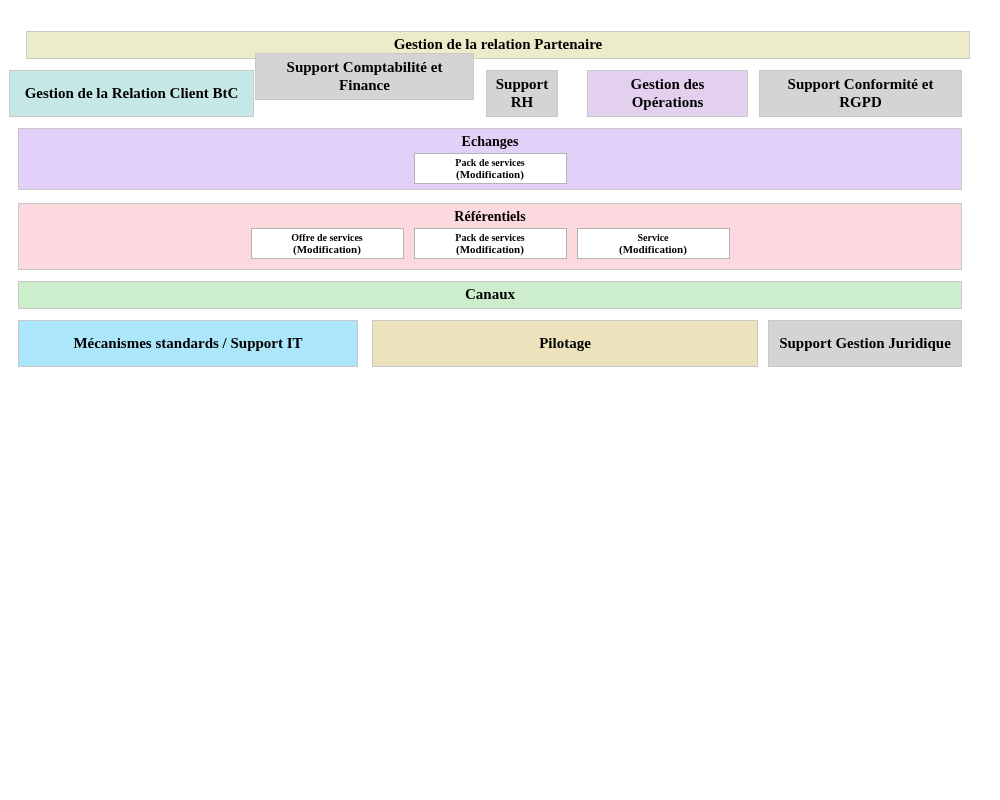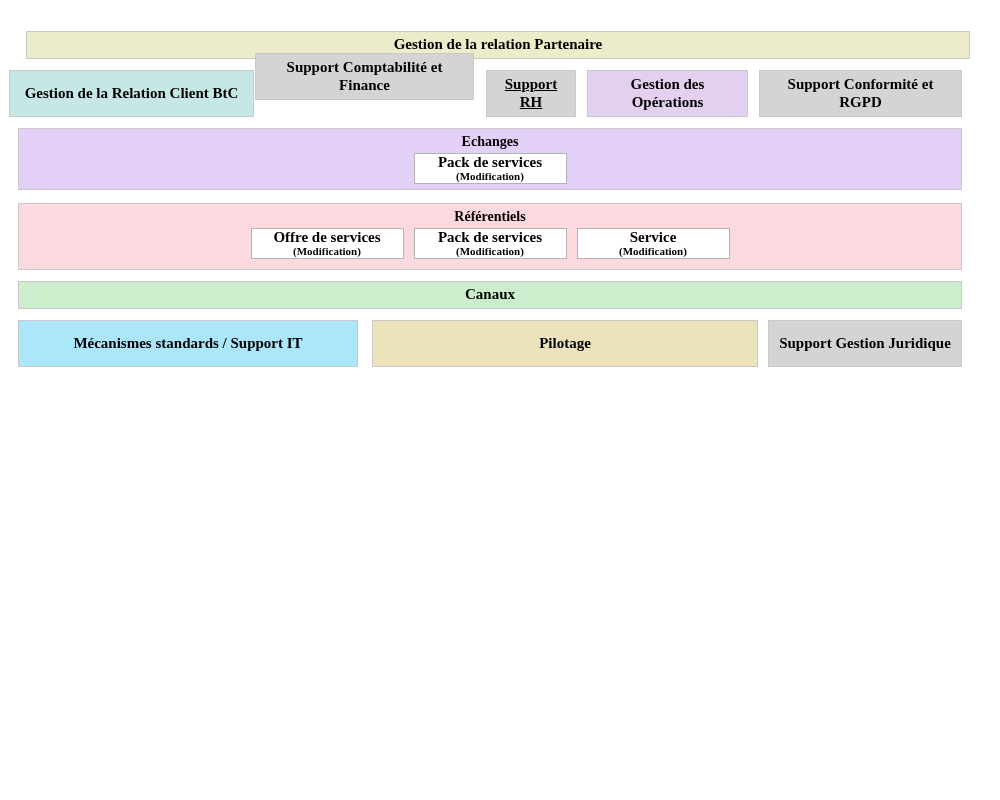--- a/index.html
+++ b/index.html
@@ -63,21 +63,21 @@
     border: 1px solid #b4b4b4;
     text-align: center;
     padding: 4px 6px 5px 6px;
     height: 31px;
     display: flex;
     flex-direction: column;
     justify-content: center;
   }
   .node-title {
     font-weight: bold;
-    font-size: 15px;
+    font-size: 10px;
     line-height: 1.1;
     white-space: nowrap;
   }
   .node-sub {
     font-weight: bold;
     font-size: 11px;
     line-height: 1.1;
     white-space: nowrap;
   }
 </style>
@@ -91,21 +91,21 @@
   </div>
 
   <div class="blk" id="dom-0" style="left: 9px; top: 70px; width: 245px; height: 47px; background: rgb(197, 231, 229);">
     <span>Gestion de la Relation Client BtC</span>
   </div>
 
   <div class="blk" id="dom-1" style="left: 255px; top: 53px; width: 219px; height: 47px; background: rgb(212, 212, 212);">
     <span>Support Comptabilité et Finance</span>
   </div>
 
-  <div class="blk" id="dom-2" style="left: 486px; top: 70px; width: 90px; height: 47px; background: rgb(212, 212, 212); text-decoration: underline;">
+  <div class="blk" id="dom-2" style="left: 486px; top: 70px; width: 72px; height: 47px; background: rgb(212, 212, 212);">
     <span>Support RH</span>
   </div>
 
   <div class="blk" id="dom-3" style="left: 587px; top: 70px; width: 161px; height: 47px; background: rgb(227, 208, 239);">
     <span>Gestion des Opérations</span>
   </div>
 
   <div class="blk" id="dom-4" style="left: 759px; top: 70px; width: 203px; height: 47px; background: rgb(212, 212, 212);">
     <span>Support Conformité et RGPD</span>
   </div>

